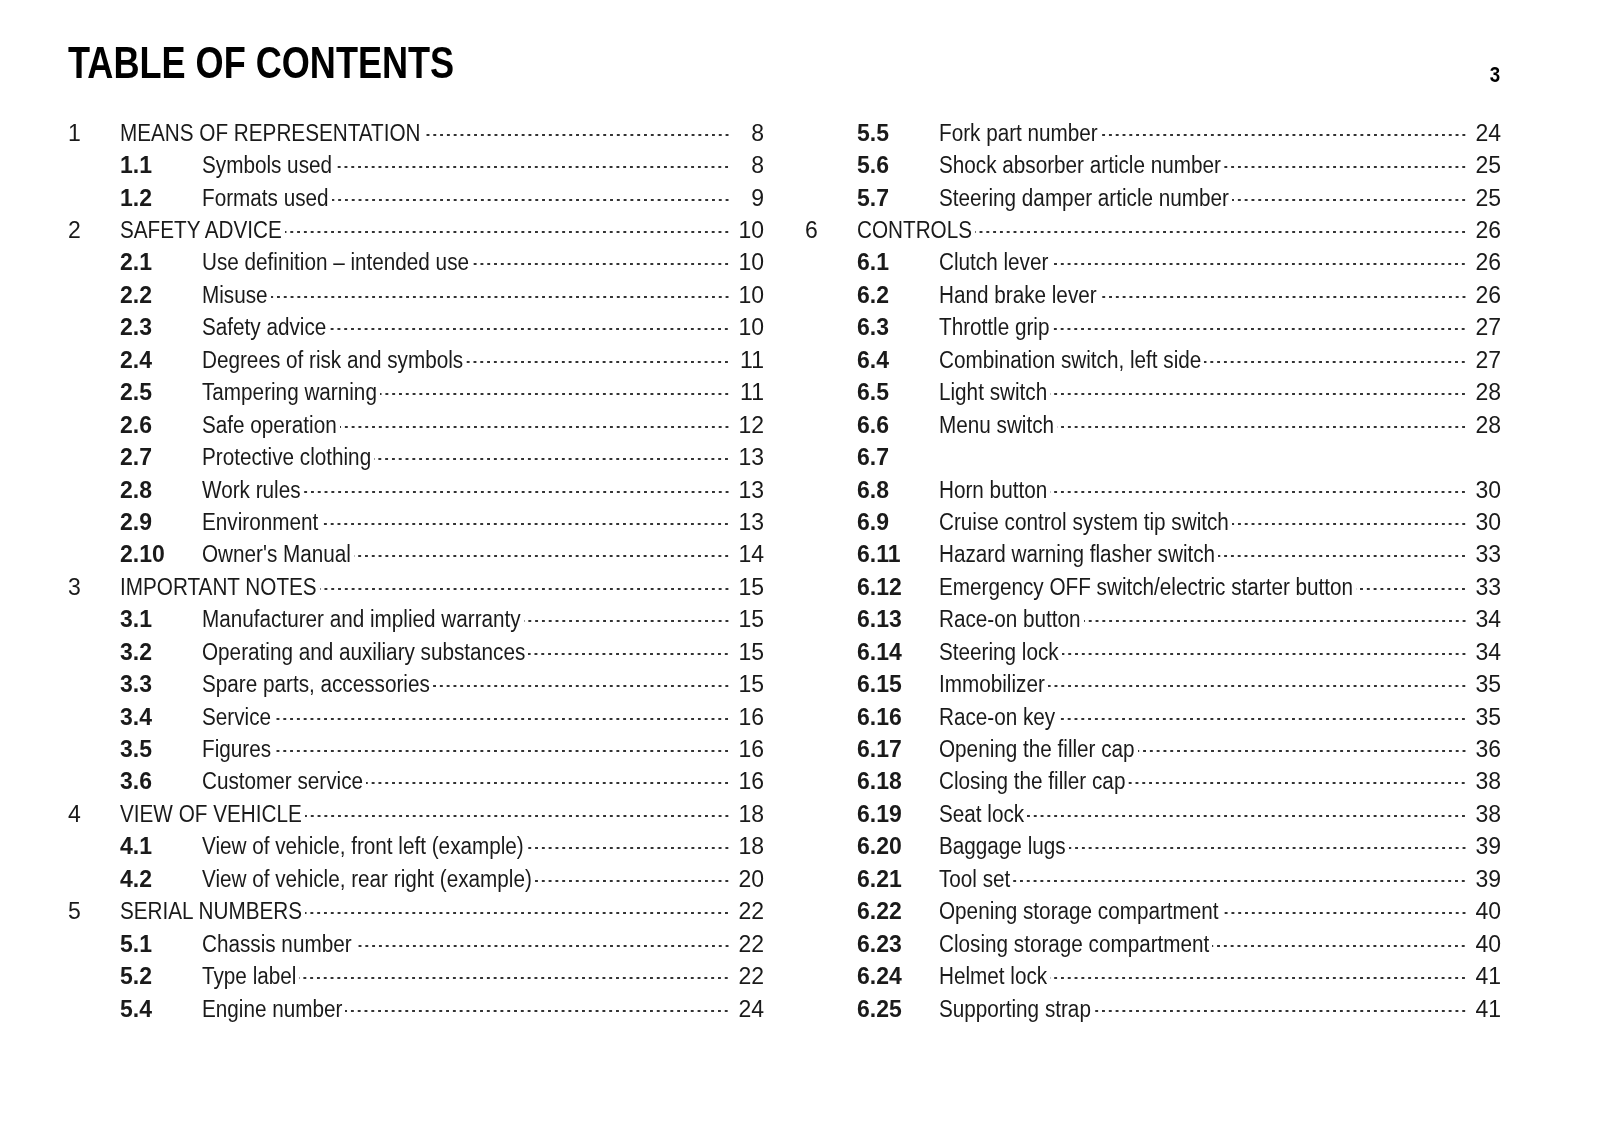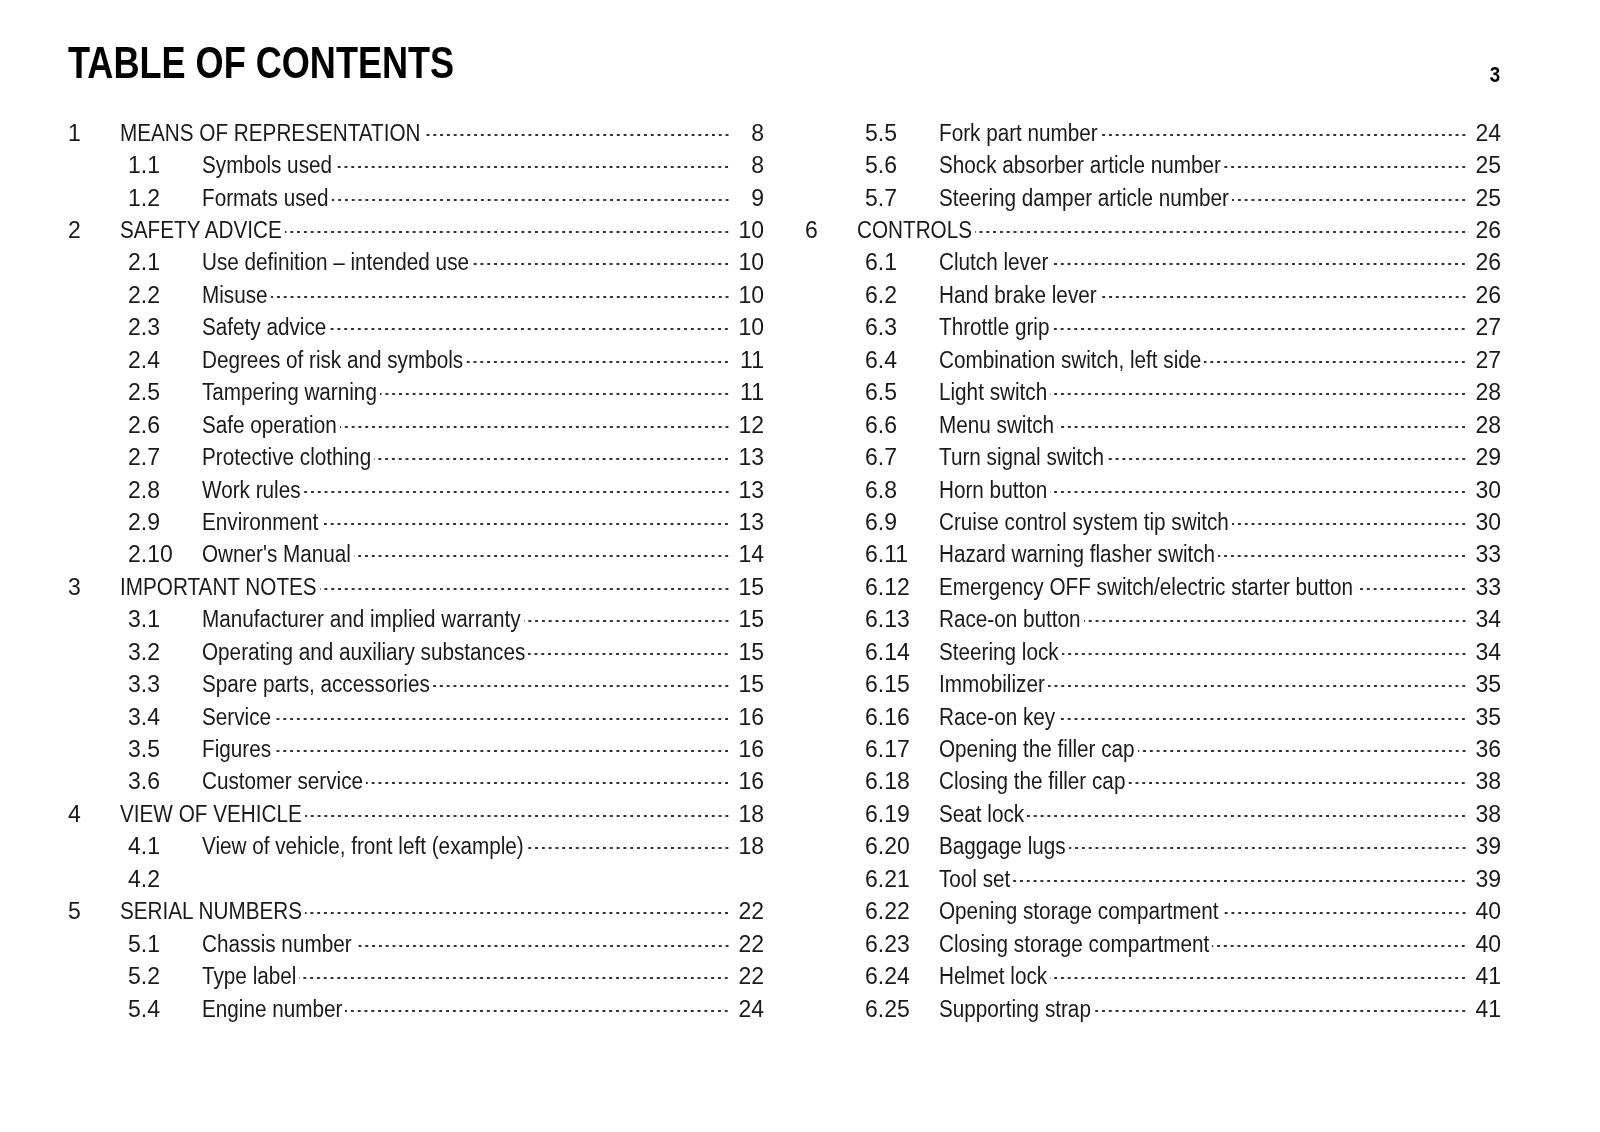--- a/index.html
+++ b/index.html
@@ -21,21 +21,21 @@
     transform: scaleX(0.85); transform-origin: right top;
   }
   .col { position: absolute; top: 117px; }
   .col.left { left: 68px; width: 696px; }
   .col.right { left: 805px; width: 696px; }
   .row {
     position: relative; height: 32.45px; display: flex; align-items: center;
     font-size: 23px; white-space: nowrap;
   }
   .row .num { position: absolute; left: 0; }
-  .row.sub .num { left: 60px; }
+  .row.sub .num { left: 52px; font-weight: bold; }
   .row .text-wrap {
     position: absolute; right: 0; display: flex; align-items: center;
   }
   .row.chap .text-wrap { left: 52px; }
   .row.sub .text-wrap { left: 134px; }
   .row .label {
     flex: 0 0 auto;
     transform: scaleX(0.9); transform-origin: left center;
     display: inline-block;
   }
@@ -233,20 +233,25 @@
     <div class="row sub">
     <span class="num">4.1</span>
     <span class="text-wrap">
       <span class="label" style="width: 321.764px; margin-right: 3px;">View of vehicle, front left (example)</span>
       <span class="dots"></span>
       <span class="pg">18</span>
     </span>
   </div>
     <div class="row sub">
     <span class="num">4.2</span>
+    <span class="text-wrap">
+      <span class="label" style="width: 329.808px; margin-right: 3px;">View of vehicle, rear right (example)</span>
+      <span class="dots"></span>
+      <span class="pg">20</span>
+    </span>
   </div>
     <div class="row chap">
     <span class="num">5</span>
     <span class="text-wrap">
       <span class="label" style="width: 182.138px; margin-right: 3px;">SERIAL NUMBERS</span>
       <span class="dots"></span>
       <span class="pg">22</span>
     </span>
   </div>
     <div class="row sub">
@@ -350,25 +355,20 @@
     <div class="row sub">
     <span class="num">6.6</span>
     <span class="text-wrap">
       <span class="label" style="width: 115.045px; margin-right: 3px;">Menu switch</span>
       <span class="dots"></span>
       <span class="pg">28</span>
     </span>
   </div>
     <div class="row sub">
     <span class="num">6.7</span>
-    <span class="text-wrap">
-      <span class="label" style="width: 164.897px; margin-right: 3px;">Turn signal switch</span>
-      <span class="dots"></span>
-      <span class="pg">29</span>
-    </span>
   </div>
     <div class="row sub">
     <span class="num">6.8</span>
     <span class="text-wrap">
       <span class="label" style="width: 108.183px; margin-right: 3px;">Horn button</span>
       <span class="dots"></span>
       <span class="pg">30</span>
     </span>
   </div>
     <div class="row sub">

